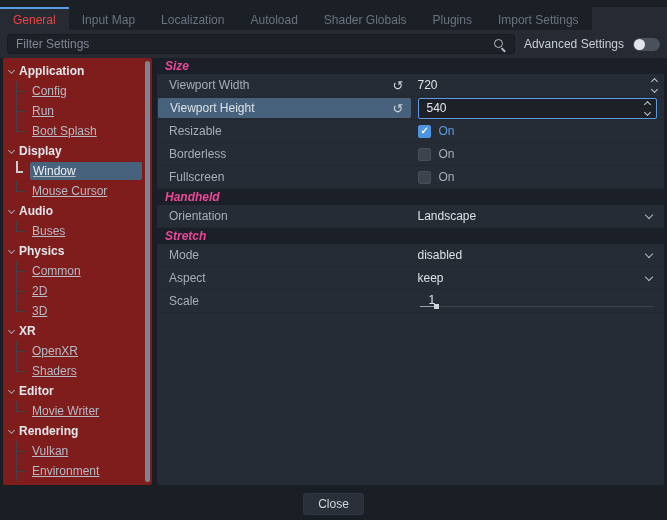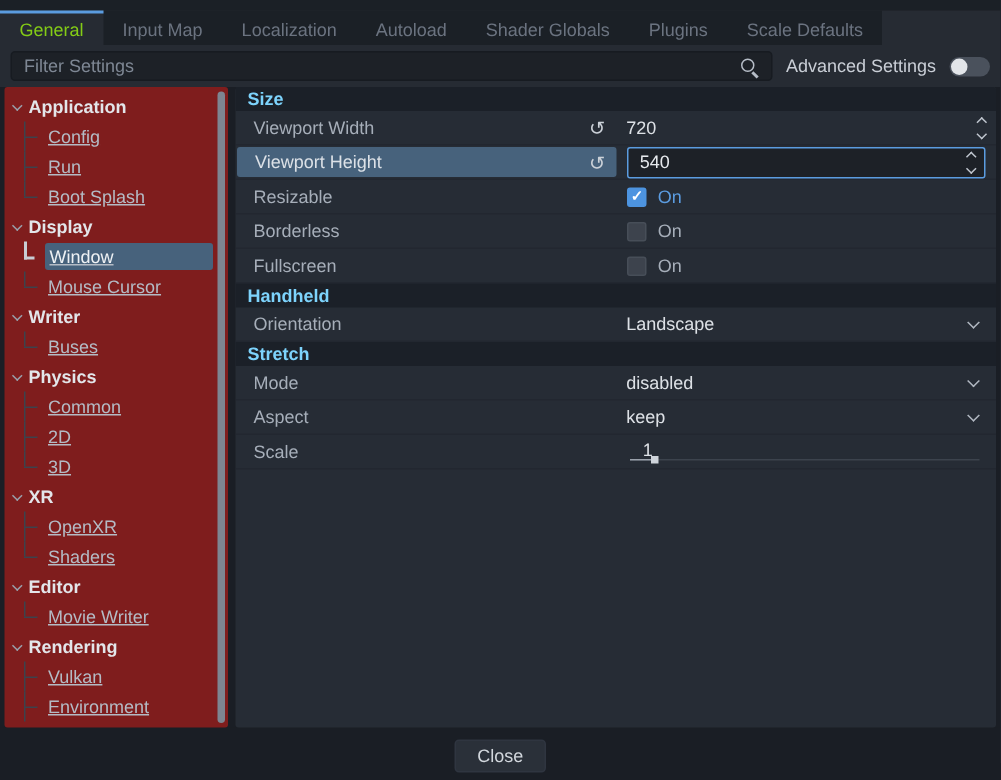--- a/index.html
+++ b/index.html
@@ -9,21 +9,21 @@
     background:#1a1e25; color:#c7ccd4;
     font-family:"Liberation Sans", sans-serif; font-size:12px;
     -webkit-font-smoothing:antialiased;
   }
   
   .topstrip { height:7px; background:#1b2026; }
   .tabrow { display:flex; height:23px; background:#262b33; }
   .tabs { display:flex; background:#1b2026; }
   .tab { padding:0 13px; display:flex; align-items:center; color:#6b7380;
          border-top:2px solid transparent; white-space:nowrap; cursor:default; }
-  .tab.active { background:#262b33; color:#84cc16; border-top-color:#5b9ce0; }
+  .tab.active { background:#262b33; color:#ef4444; border-top-color:#5b9ce0; }
   .filterrow { height:28px; background:#262b33; display:flex; align-items:center;
                padding:0 7px; gap:9px; }
   .filterbox { flex:1; position:relative; height:20px; background:#1d2127;
                border:1px solid #171b21; border-radius:3px; display:flex; align-items:center; }
   .filterbox input { flex:1; background:transparent; border:none; outline:none;
                      color:#fde047; font:inherit; padding:0 26px 0 8px; }
   .filterbox input::placeholder { color:#7e8794; }
   .searchicon { position:absolute; right:8px; top:3px; width:13px; height:13px; }
   .searchicon::before { content:""; position:absolute; left:1px; top:1px; width:7px; height:7px;
                         border:1.5px solid #b6bdc7; border-radius:50%; }
@@ -51,21 +51,21 @@
   .guide.sel::after { height:2px; width:7px; background:#c8cdd4; }
   .childlabel { margin-left:2px; }
   .selitem { flex:1; height:18px; background:#47627c; border-radius:2px; display:flex;
              align-items:center; padding-left:3px; color:#eef1f4; margin-right:2px; }
   .vscroll { position:absolute; right:2px; top:3px; bottom:3px; width:5px;
              background:#7d8591; border-radius:3px; }
   
   .main { flex:1; background:#262c35; border-radius:2px; overflow:hidden;
           display:flex; flex-direction:column; }
   .sechead { height:16px; background:#1b2028; display:flex; align-items:center;
-             padding:0 8px; font-weight:bold; color:#7dd3fc; flex:none; }
+             padding:0 8px; font-weight:bold; color:#ec4899; flex:none;font-style:italic; }
   .prow { height:23px; display:flex; align-items:stretch; border-bottom:1px solid #222730; flex:none; }
   .plabel { flex:1; display:flex; align-items:center; padding-left:12px; color:#a6aeb9; }
   .prow.hl .plabel { background:#47627c; border-radius:2px; margin:1px 0 1px 1px; color:#dce1e7; }
   .revert { margin-left:auto; margin-right:7px; color:#ccd2d9; font-size:13px; line-height:1; }
   .pvalue { width:50%; display:flex; align-items:center; padding:0 7px; color:#dde1e6; }
   .spin { display:flex; flex-direction:column; gap:3px; align-items:center; margin-left:auto; }
   .spin i { display:block; width:5px; height:5px; border-left:1.5px solid #c0c6cf;
             border-top:1.5px solid #c0c6cf; transform:rotate(45deg); }
   .spin i.dn { transform:rotate(225deg); }
   .numbox { flex:1; display:flex; align-items:center; height:21px; background:#1d2127;
@@ -98,21 +98,21 @@
 <div class="topstrip"></div>
 
 <div class="tabrow">
   <div class="tabs">
     <div class="tab active">General</div>
     <div class="tab">Input Map</div>
     <div class="tab">Localization</div>
     <div class="tab">Autoload</div>
     <div class="tab">Shader Globals</div>
     <div class="tab">Plugins</div>
-    <div class="tab">Scale Defaults</div>
+    <div class="tab">Import Settings</div>
   </div>
 </div>
 
 <div class="filterrow">
   <div class="filterbox">
     <input class="filter" type="text" placeholder="Filter Settings" style="">
     <span class="searchicon"></span>
   </div>
   <span class="advlabel">Advanced Settings</span>
   <span class="toggle">
@@ -151,21 +151,21 @@
         <span>Window</span>
       </span>
     </div>
     <div class="titem child">
       <span class="guide last"></span>
       <span class="childlabel">Mouse Cursor</span>
     </div>
 
     <div class="titem root">
       <span class="tchev"></span>
-      <span>Writer</span>
+      <span>Audio</span>
     </div>
     <div class="titem child">
       <span class="guide last"></span>
       <span class="childlabel">Buses</span>
     </div>
 
     <div class="titem root">
       <span class="tchev"></span>
       <span>Physics</span>
     </div>

